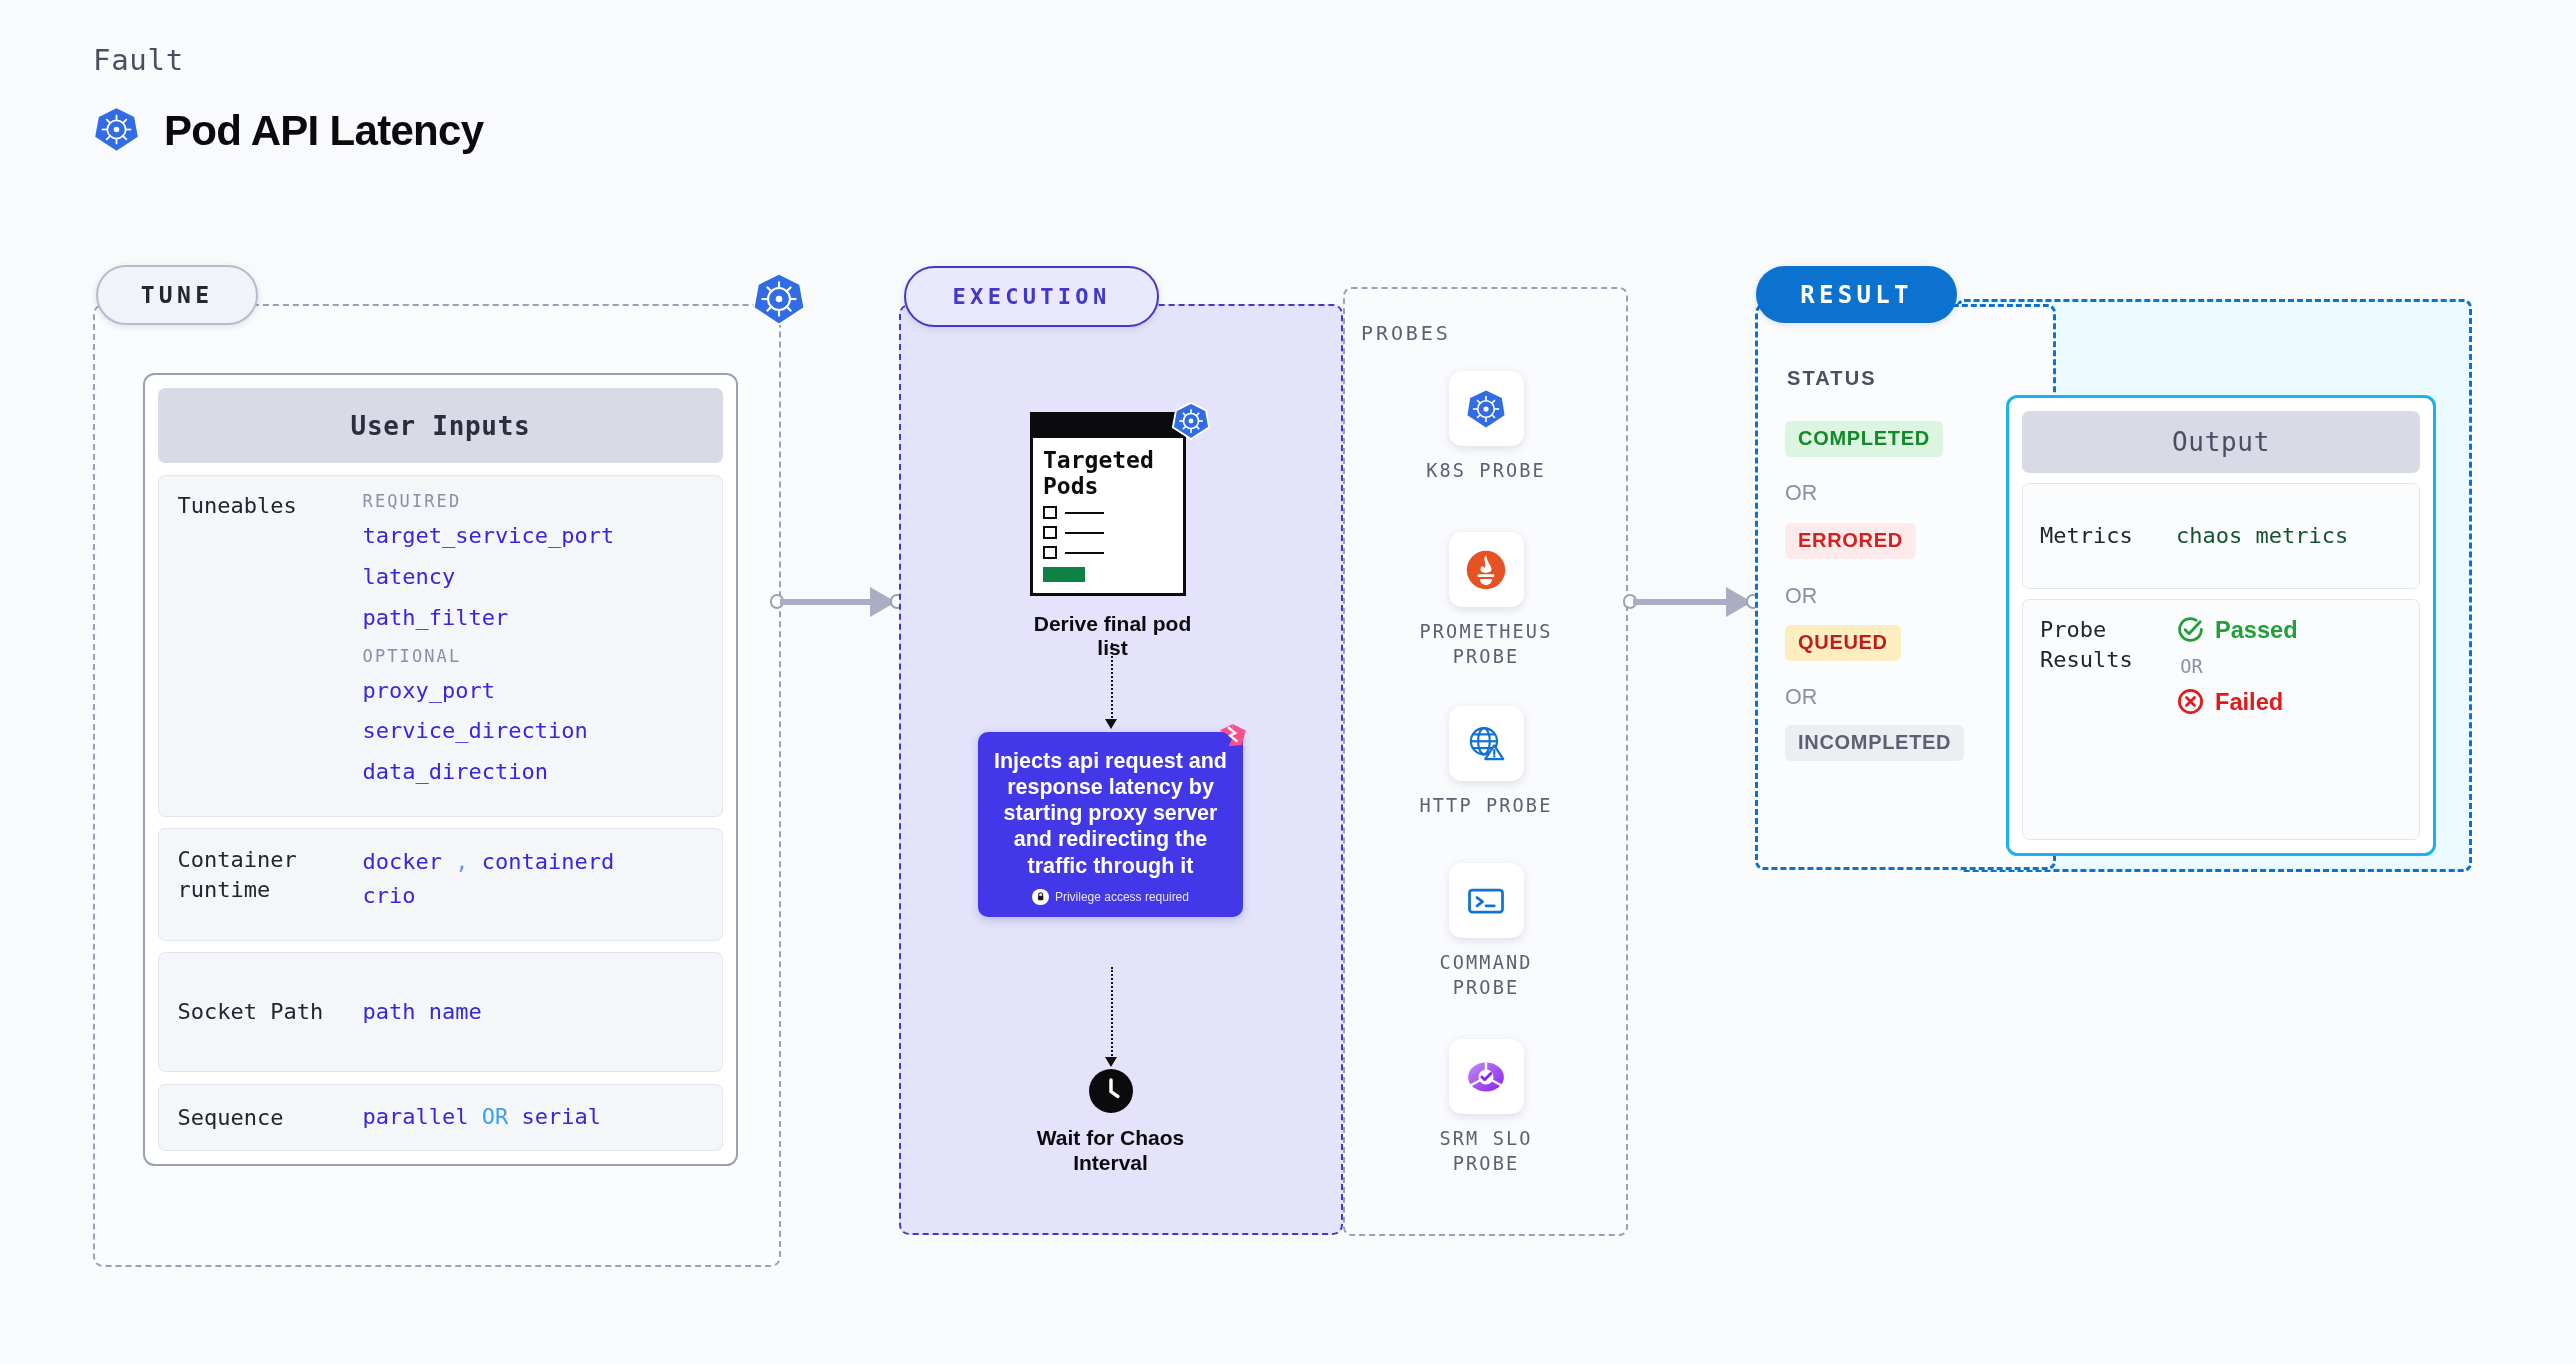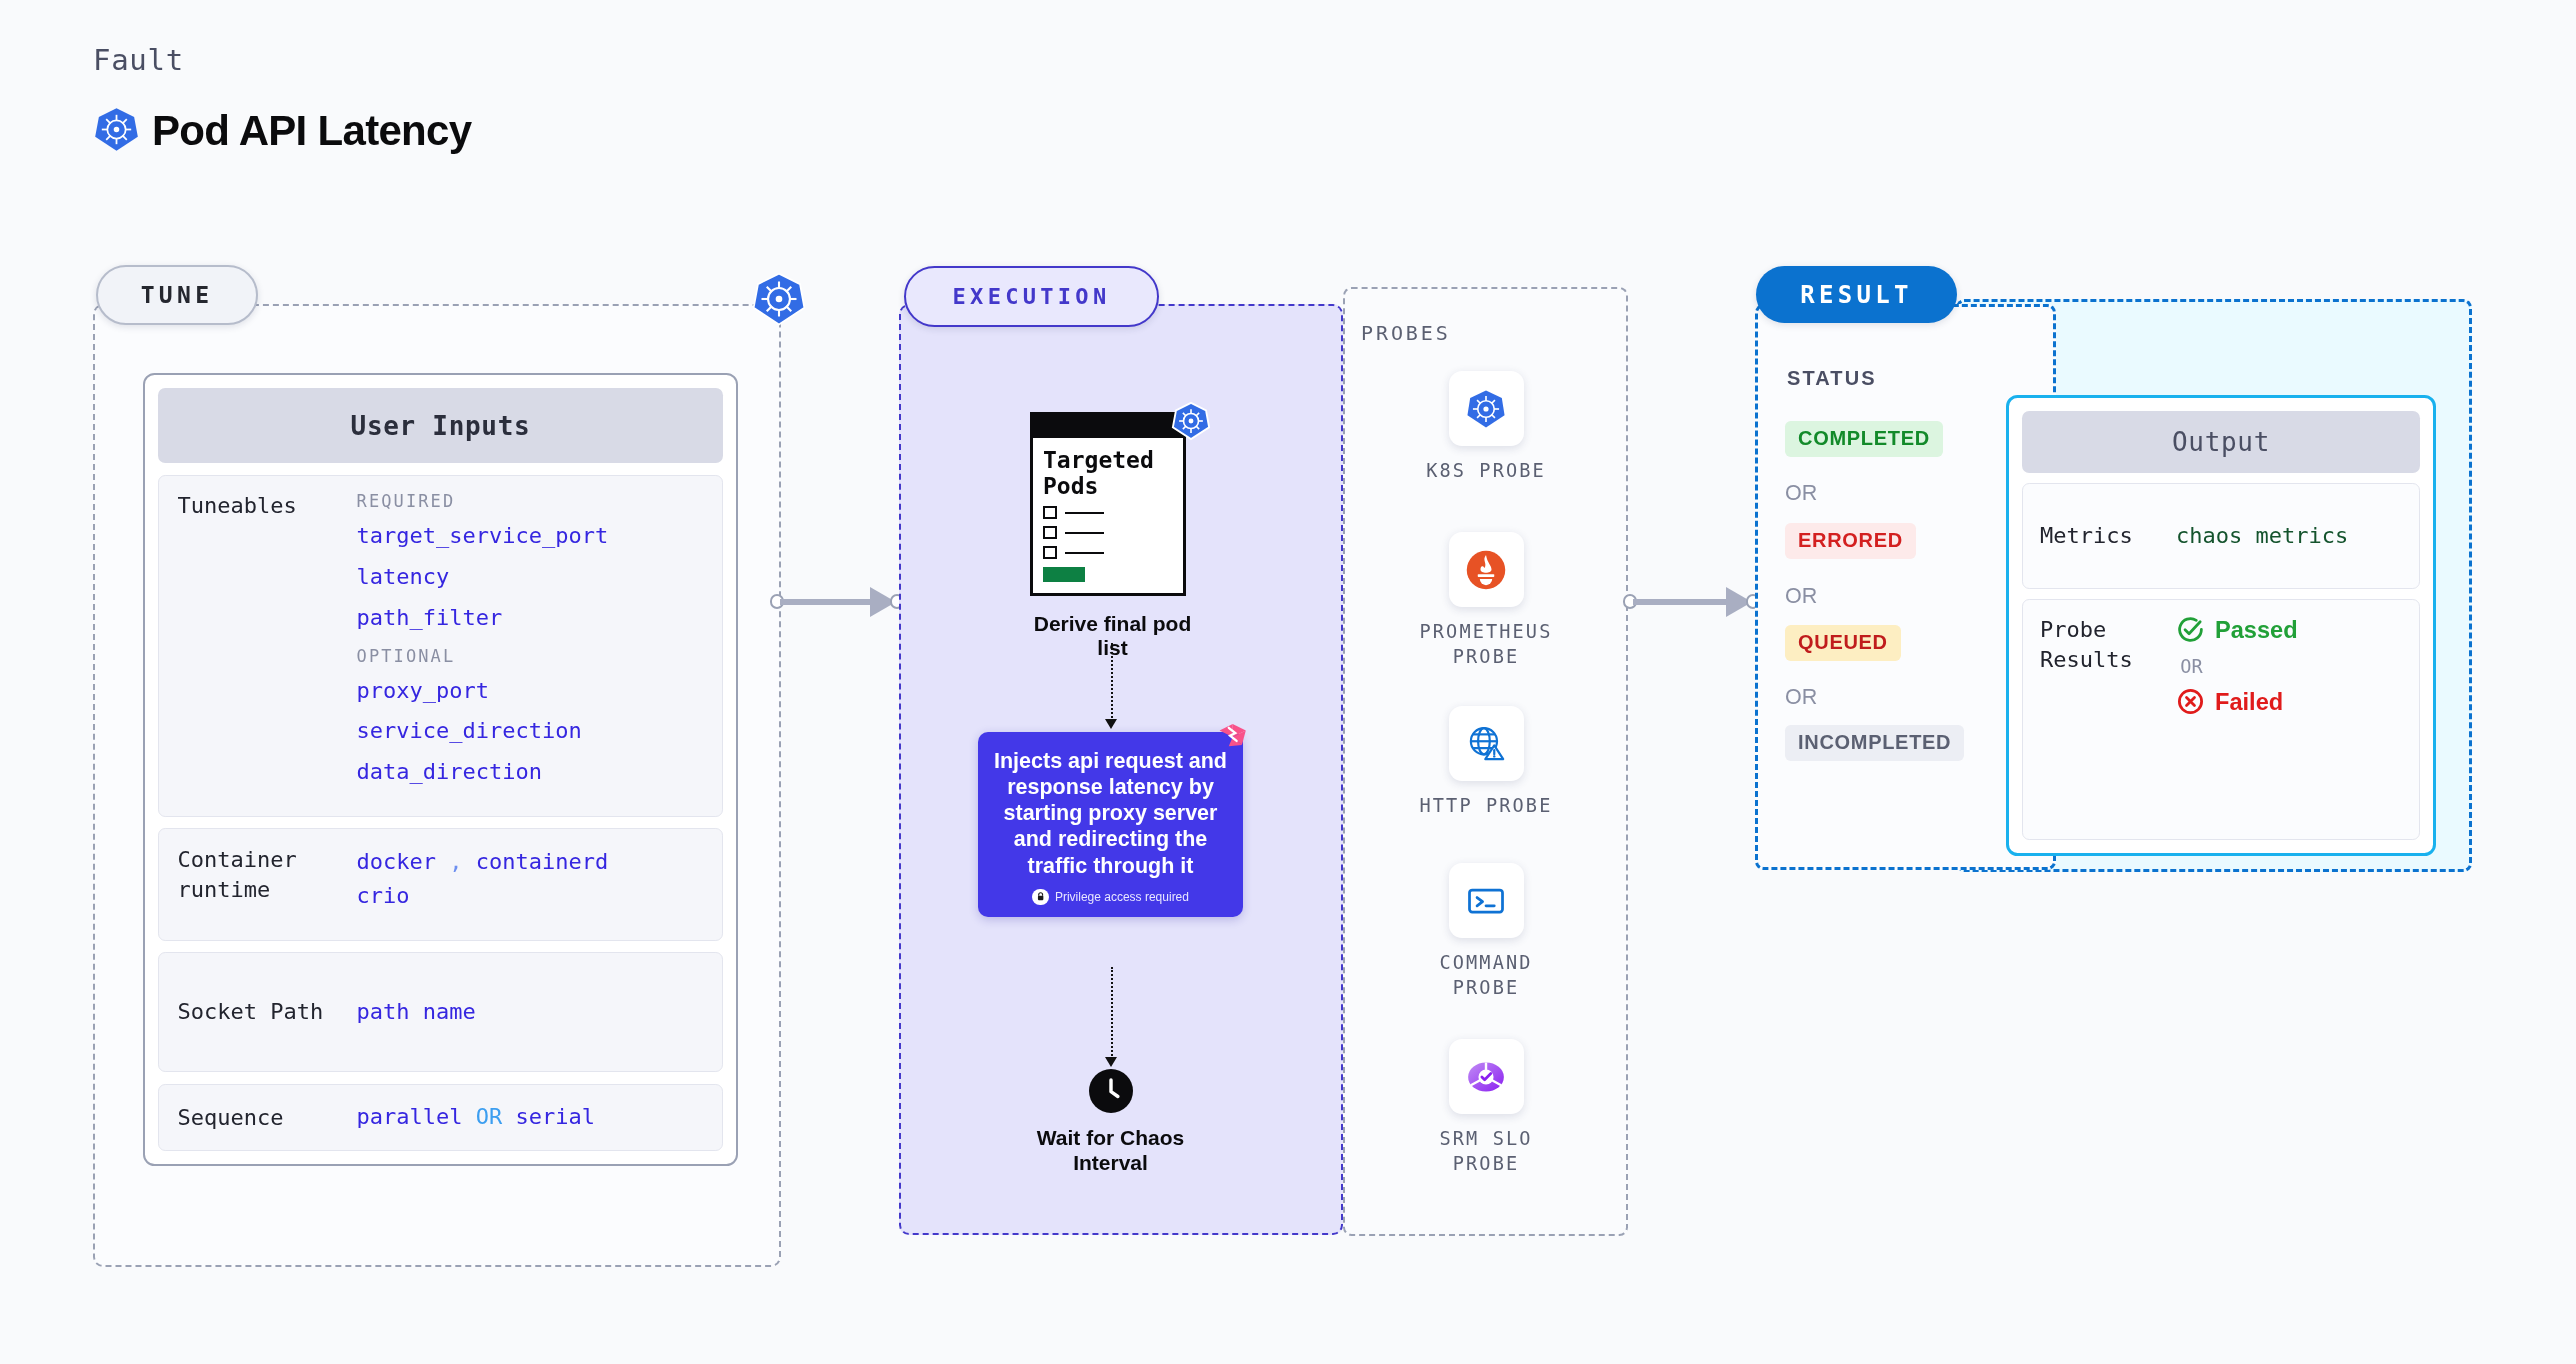--- a/index.html
+++ b/index.html
@@ -10,21 +10,21 @@
     position:relative;
     overflow:hidden;
   }
 
   
   #header{position:absolute;left:93px;top:43px;}
   #fault-label{
     font-family:"DejaVu Sans Mono","Liberation Mono",monospace;
     font-size:29px;color:#4a4e63;letter-spacing:0.7px;
   }
-  #title-row{display:flex;align-items:center;gap:12px;margin-top:29px;text-align:center;}
+  #title-row{display:flex;align-items:center;gap:24px;margin-top:29px;text-align:center;}
   #page-title{font-size:42px;font-weight:bold;color:#0b0b0d;letter-spacing:-0.7px;}
 
   
   .stage{position:absolute;box-sizing:border-box;}
   .stage-pill{
     position:absolute;z-index:5;
     display:flex;align-items:center;justify-content:center;
     border-radius:716px;
     font-family:"DejaVu Sans Mono","Liberation Mono",monospace;
     font-weight:bold;letter-spacing:4.3px;
@@ -47,21 +47,21 @@
     padding:13px;
   }
   #user-inputs-header{
     background:#d8dae6;border-radius:7.2px;
     height:75px;display:flex;align-items:center;justify-content:center;
     font-family:"DejaVu Sans Mono","Liberation Mono",monospace;
     font-size:26px;font-weight:bold;color:#2b2e3c;letter-spacing:0.7px;
   }
   .ui-block{
     margin-top:11.5px;background:#f5f6fa;border:1.4px solid #e3e5ee;border-radius:7.2px;
-    padding:15.8px 18.6px;display:flex;
+    padding:15.8px 18.6px;display:flex;gap:6px;
   }
   .ui-label{
     width:179px;flex:0 0 179px;
     font-family:"DejaVu Sans Mono","Liberation Mono",monospace;
     font-size:22px;color:#22242e;line-height:1.35;
   }
   .ui-values{flex:1;}
   .grp-title{
     font-family:"DejaVu Sans Mono","Liberation Mono",monospace;
     font-size:17px;color:#8a8fa3;letter-spacing:2.1px;margin-bottom:11.5px;

